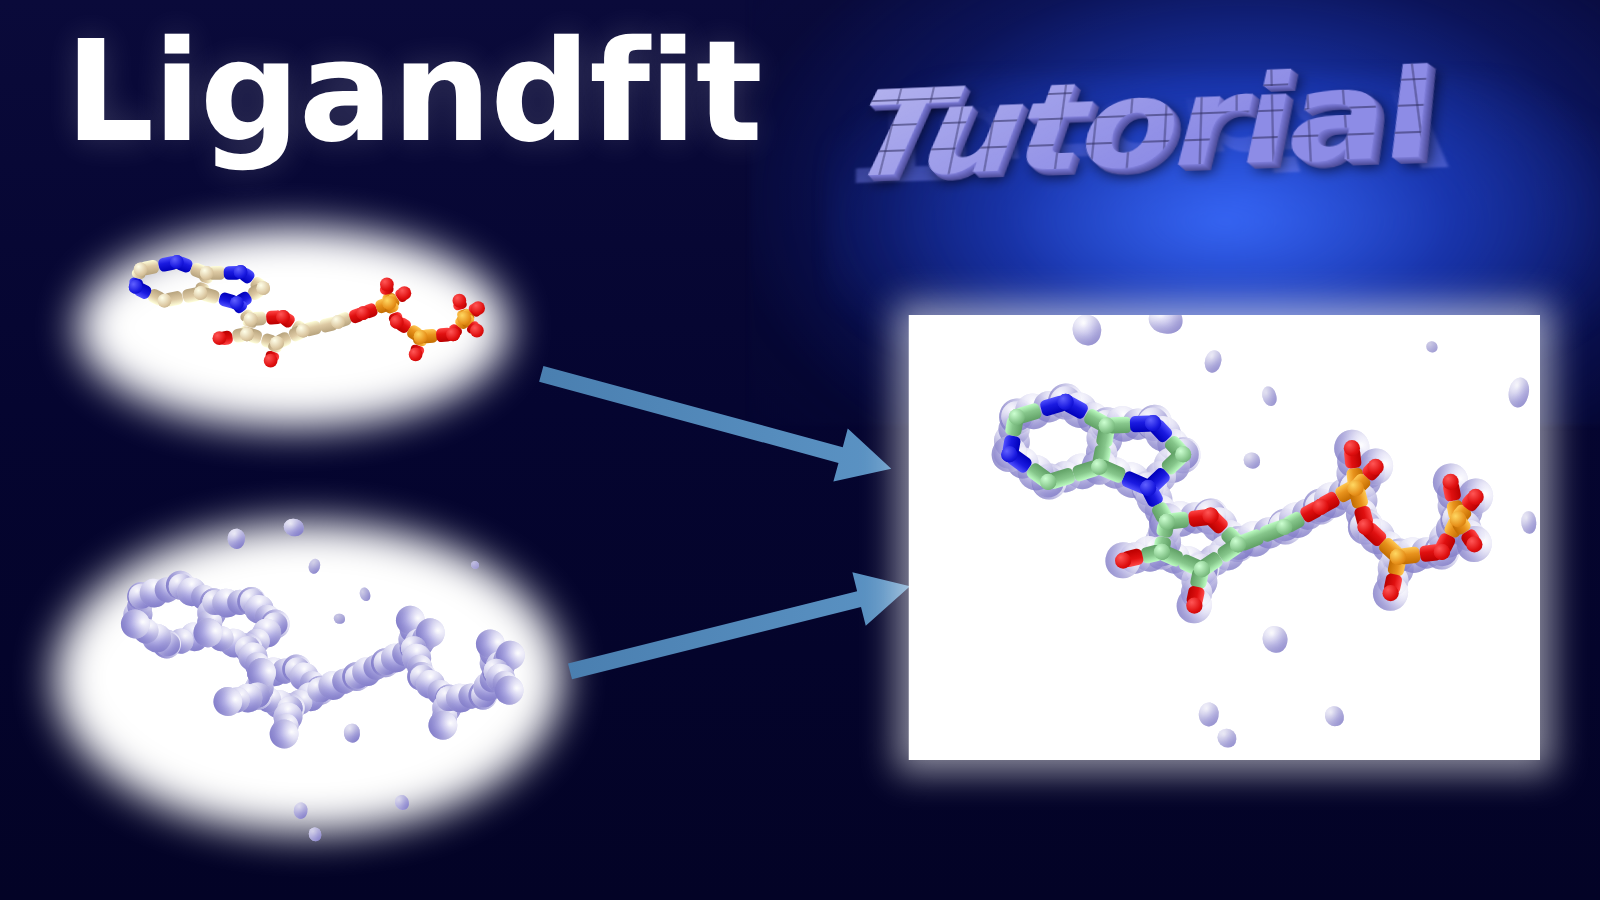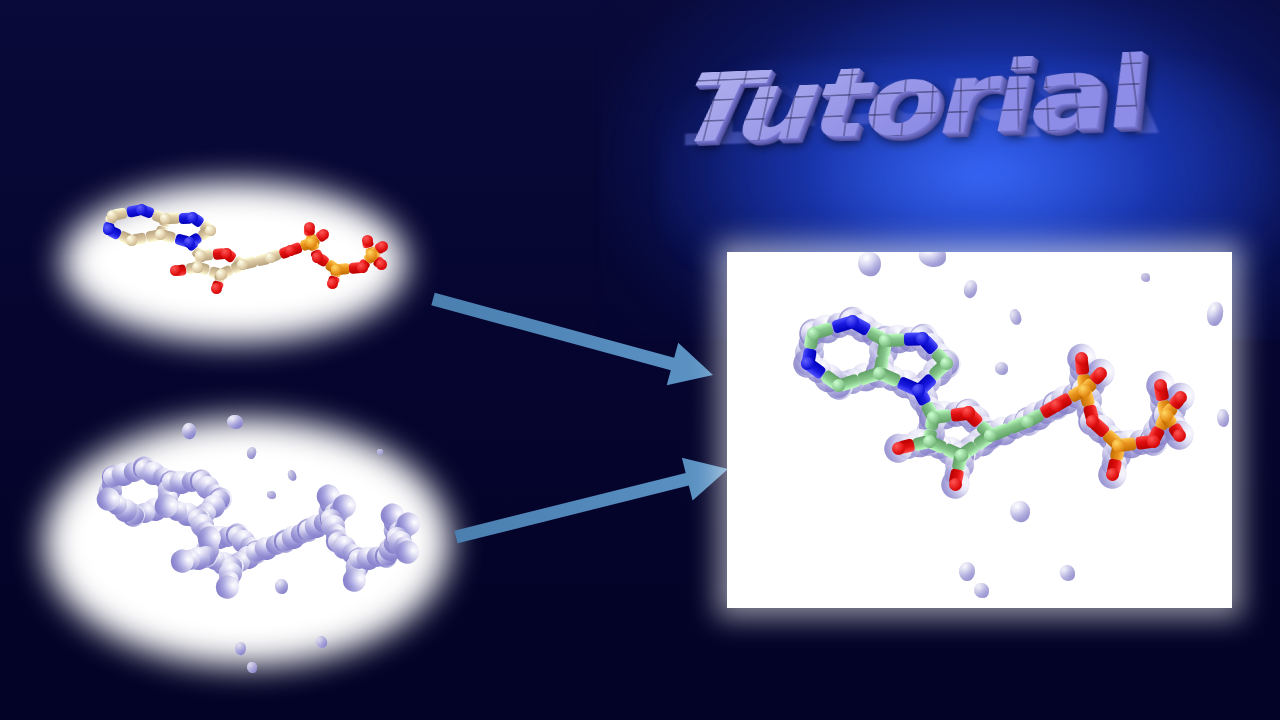--- a/index.html
+++ b/index.html
@@ -132,20 +132,21 @@
 </style>
 </head>
 <body>
 
 <div id="slide">
 
   <div class="bg-base"></div>
   <div class="bg-glow"></div>
   <div class="bg-glow2"></div>
 
+  <div class="title">Ligandfit</div>
 
   <div class="tut-wrap">
     <div class="tut-reflect">Tutorial</div>
     <div class="tut-main">Tutorial</div>
     <div class="tut-bricks">Tutorial</div>
   </div>
 
   <div class="ellipse ell-top"></div>
   <div class="stage" id="stage-ligand" style="left:62px;top:182px;width:345px;height:160px;">
       <div class="bond" style="left: 46.4025px; top: 42.164px; width: 7.477px; height: 11px; transform: rotate(-75.0527deg); background: linear-gradient(rgb(81, 81, 255) 0%, rgb(26, 26, 224) 42%, rgb(0, 0, 186) 100%);"></div>

